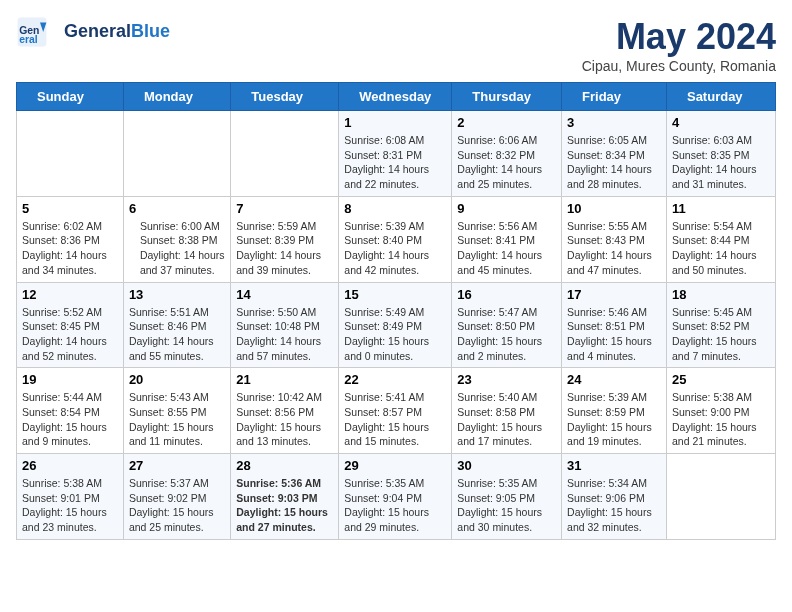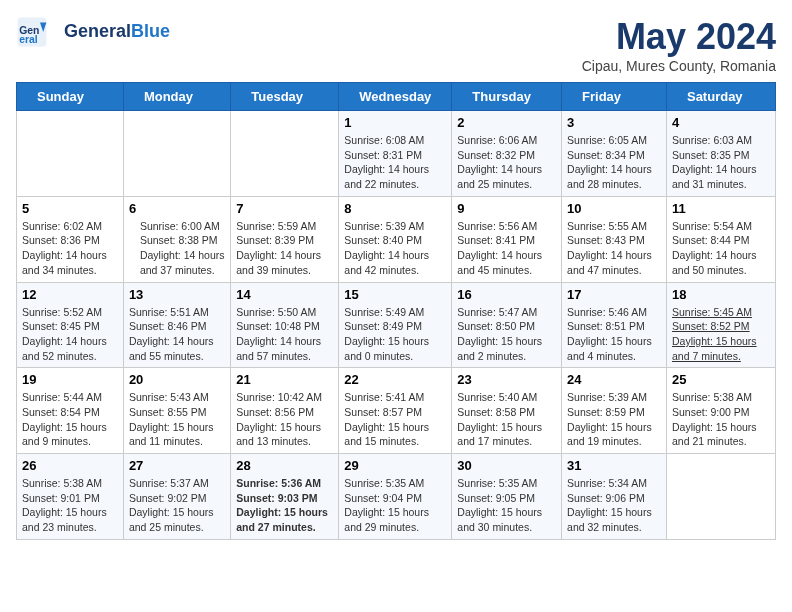--- a/index.html
+++ b/index.html
@@ -245,21 +245,21 @@
         </td>
         <td>
           <span class="day-number">17</span>
           <div class="day-info" style="white-space: pre-line;">Sunrise: 5:46 AM
 Sunset: 8:51 PM
 Daylight: 15 hours
 and 4 minutes.</div>
         </td>
         <td>
           <span class="day-number">18</span>
-          <div class="day-info" style="white-space: pre-line; text-decoration: underline;">Sunrise: 5:45 AM
+          <div class="day-info" style="white-space: pre-line;">Sunrise: 5:45 AM
 Sunset: 8:52 PM
 Daylight: 15 hours
 and 7 minutes.</div>
         </td>
       </tr>
       <tr>
         <td>
           <span class="day-number">19</span>
           <div class="day-info" style="white-space: pre-line;">Sunrise: 5:44 AM
 Sunset: 8:54 PM

